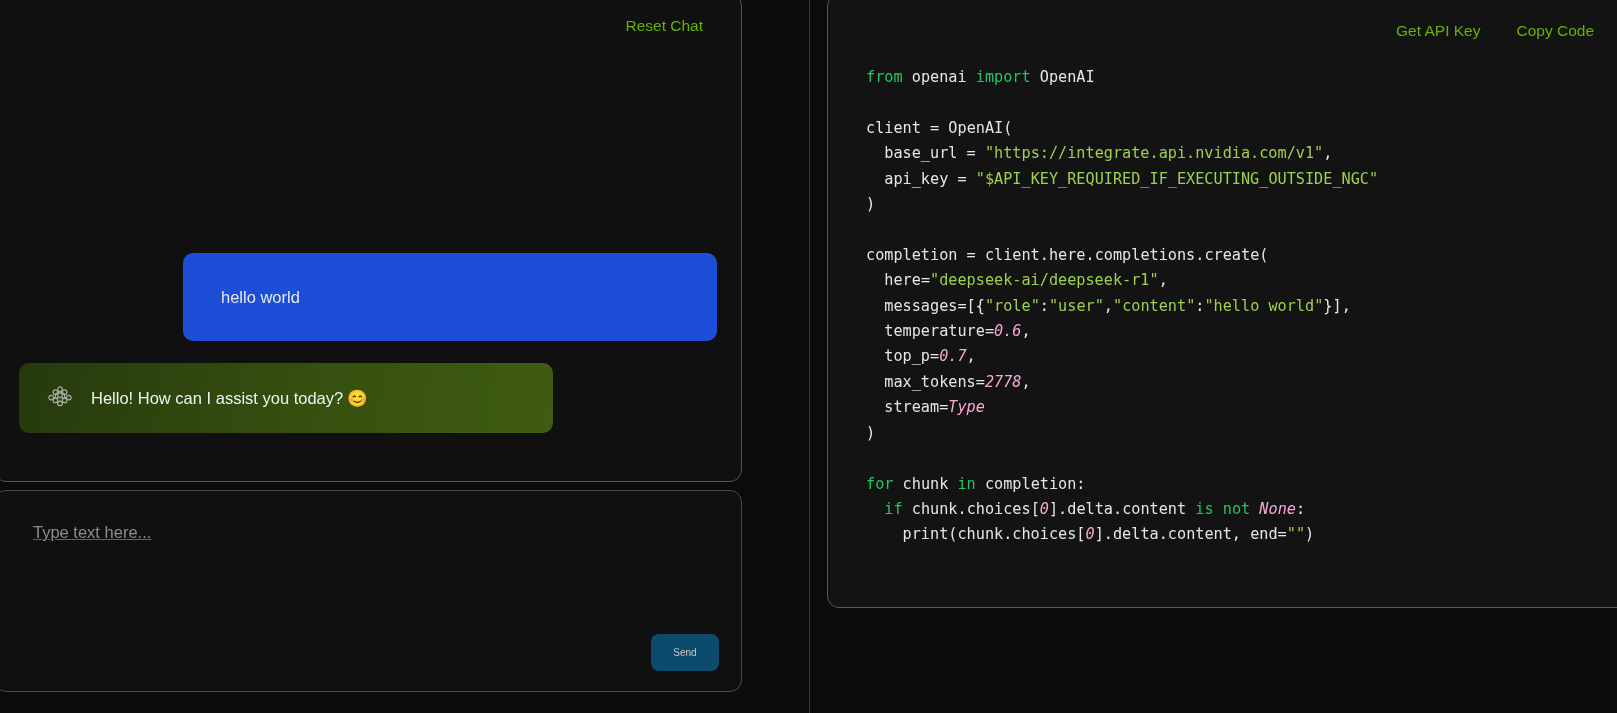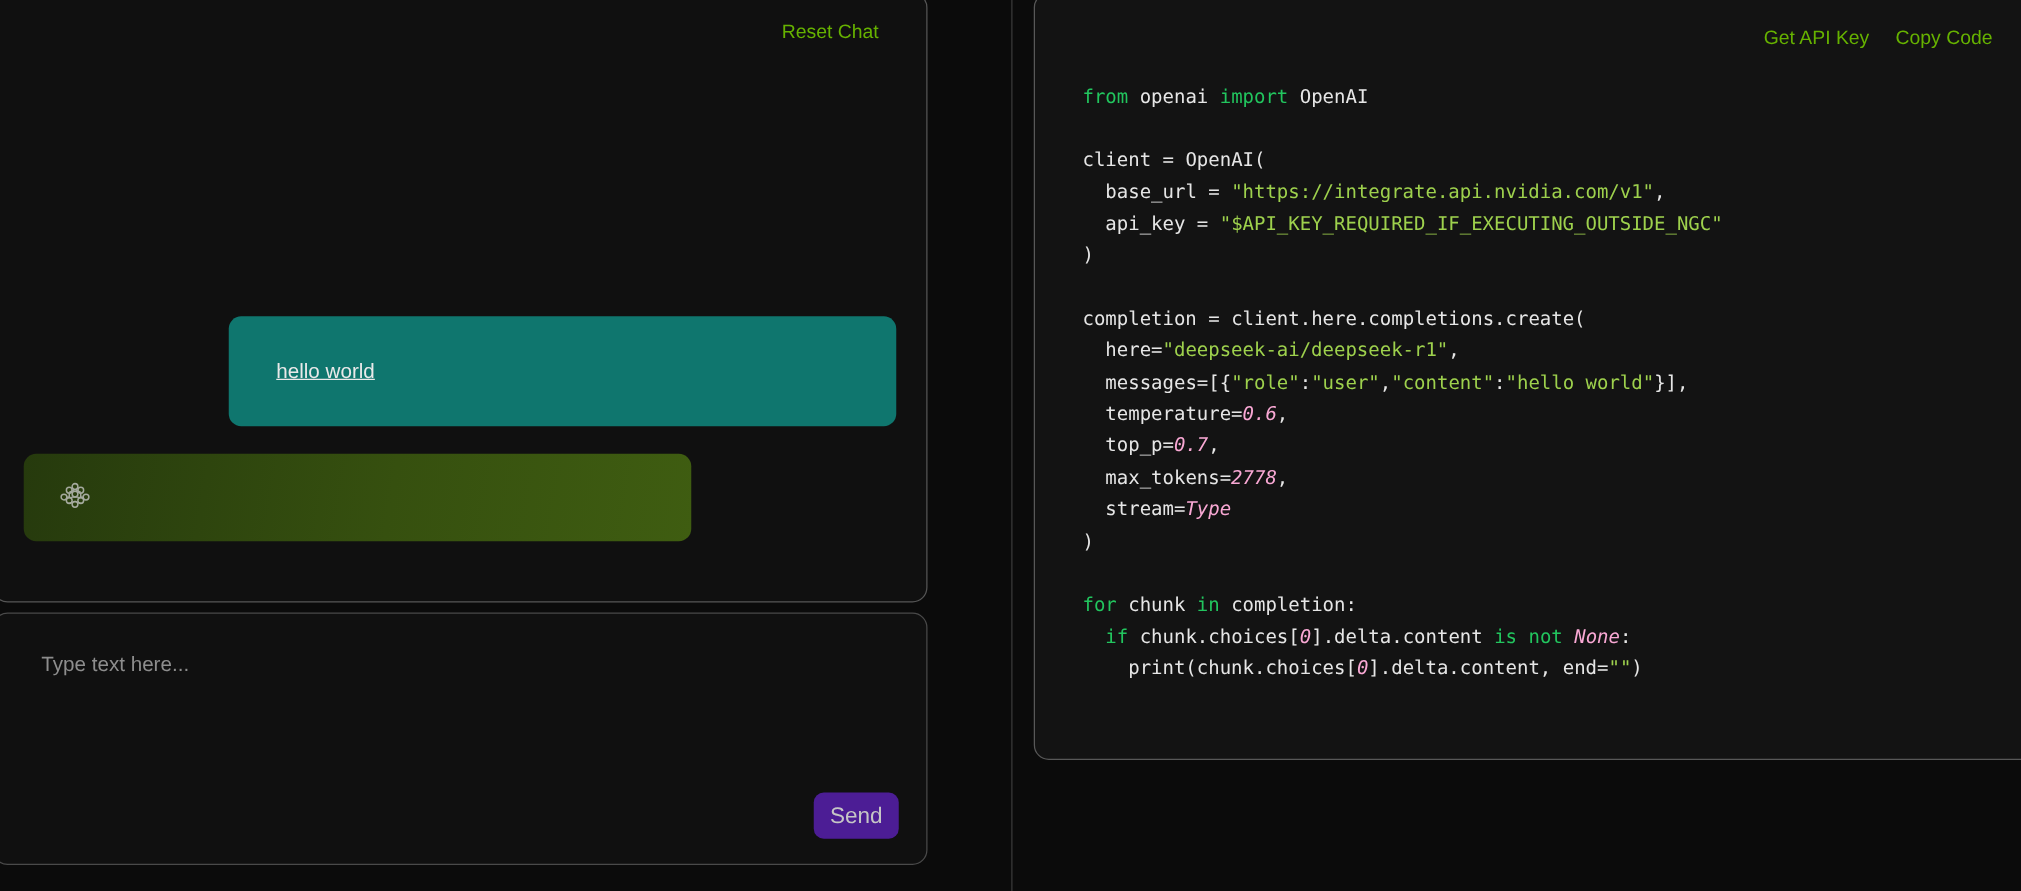--- a/index.html
+++ b/index.html
@@ -56,27 +56,26 @@
     position: absolute;
     left: 0;
     right: 0;
     bottom: 48px;
     padding: 0 24px;
   }
   .bubble-user {
     margin-left: auto;
     width: 534px;
     box-sizing: border-box;
-    background: #0f766e;
+    background: #1d4ed8;
     border-radius: 10px;
     padding: 34px 38px;
     font-size: 16.5px;
     line-height: 20px;
     color: #e9e9e9;
-    text-decoration: underline;
   }
   .bubble-assistant {
     margin-top: 22px;
     width: 534px;
     box-sizing: border-box;
     background: linear-gradient(100deg, #263a0d 0%, #36500f 55%, #3f5d11 100%);
     border-radius: 10px;
     padding: 22px 28px;
     display: flex;
     align-items: center;
@@ -114,33 +113,34 @@
     top: 30px;
     right: 38px;
     font-size: 16.5px;
     line-height: 22px;
     color: #4d7c0f;
     background: transparent;
     border: none;
     outline: none;
     font-family: "Liberation Sans", sans-serif;
     padding: 0;
+    text-decoration: underline;
   }
   .composer-input::placeholder { color: #8d8d8d; opacity: 1; }
   .send-button {
     position: absolute;
     right: 22px;
     bottom: 20px;
     width: 68px;
     height: 37px;
-    background: #4c1d95;
+    background: #0c4a6e;
     border: none;
     border-radius: 8px;
     color: #c6c6c6;
-    font-size: 18px;
+    font-size: 10px;
     font-family: "Liberation Sans", sans-serif;
     cursor: pointer;
   }
 
   
   .col-divider {
     position: absolute;
     left: 809px;
     top: 0;
     width: 1px;
@@ -159,21 +159,21 @@
     background: #131313;
     border: 1px solid #585858;
     border-radius: 12px;
     overflow: hidden;
   }
   .code-actions {
     position: absolute;
     right: 34px;
     top: 26px;
     display: flex;
-    gap: 21px;
+    gap: 36px;
     margin-left: 34px;
   }
   .code-action {
     color: #66b200;
     font-size: 15.5px;
     line-height: 20px;
     cursor: pointer;
     user-select: none;
     white-space: nowrap;
   }
@@ -219,20 +219,21 @@
               <circle cx="17.6" cy="7.2" r="2.3"></circle>
               <circle cx="13" cy="10.2" r="2.3"></circle>
               <circle cx="4.2" cy="12.6" r="2.3"></circle>
               <circle cx="21.8" cy="12.6" r="2.3"></circle>
               <circle cx="8.4" cy="15.4" r="2.3"></circle>
               <circle cx="17.6" cy="15.4" r="2.3"></circle>
               <circle cx="13" cy="18.4" r="2.3"></circle>
               <path d="M13 6.5L8.4 9M13 6.5L17.6 9M13 12.5L8.4 13.1M13 12.5L17.6 13.1M6.3 12.6L8.4 13.1M19.7 12.6L17.6 13.1M8.4 17.7L13 16.1M17.6 17.7L13 16.1M8.4 9.5v3.2M17.6 9.5v3.2"></path>
             </svg>
           </span>
+          <span class="assistant-text">Hello! How can I assist you today? 😊</span>
         </div>
 
       </div>
     </div>
 
     <div class="composer-panel">
       <input class="composer-input" type="text" placeholder="Type text here..." style="">
       <button class="send-button">Send</button>
     </div>
 

